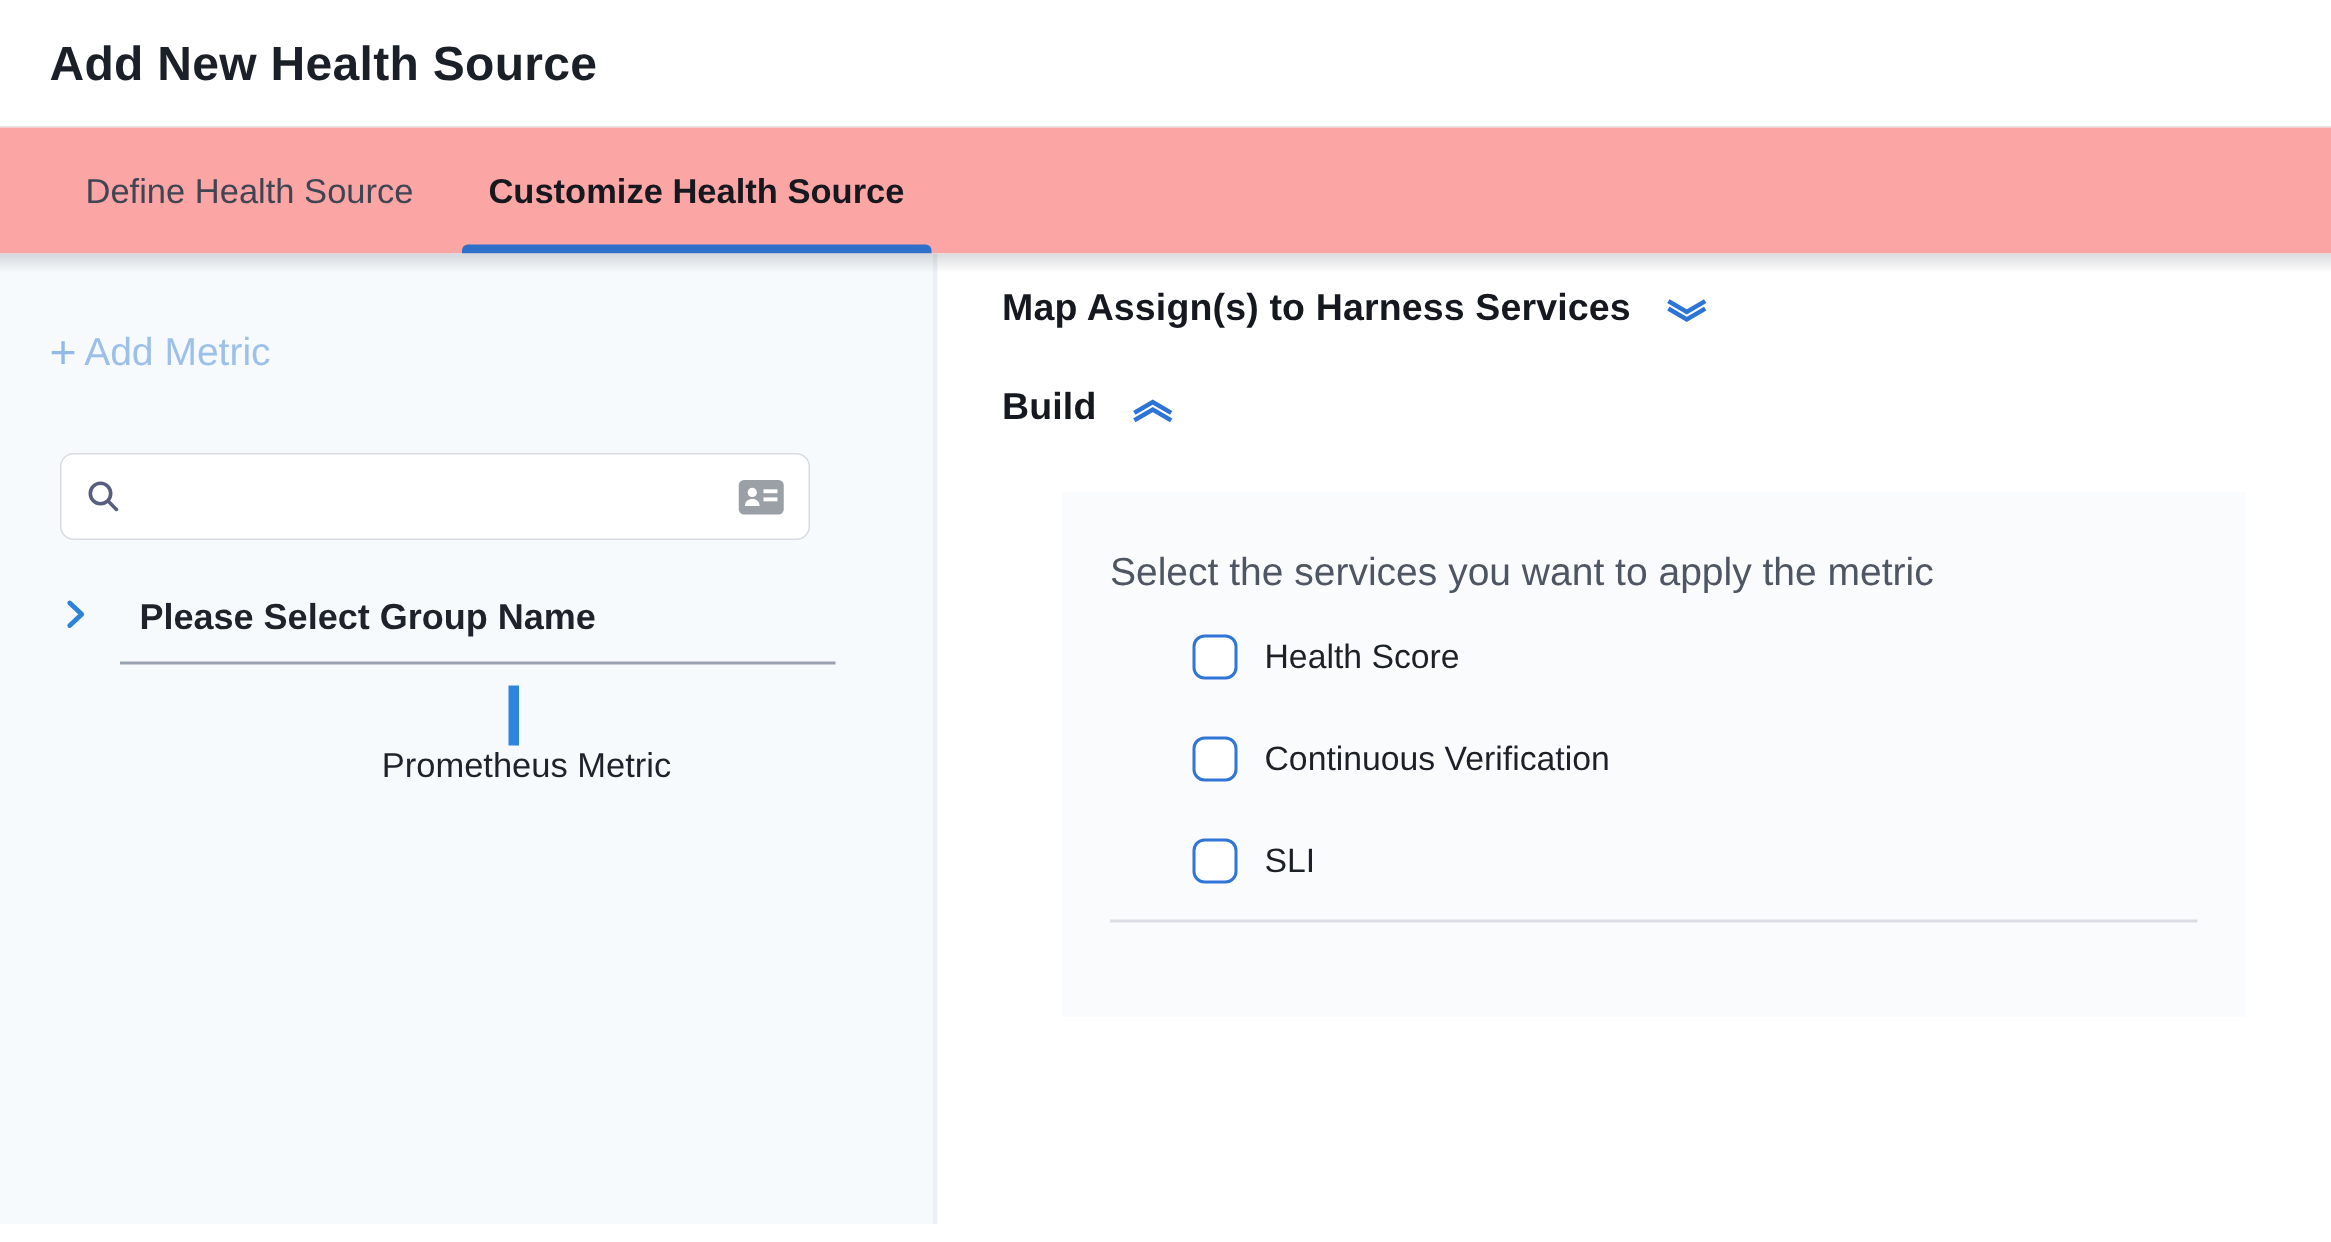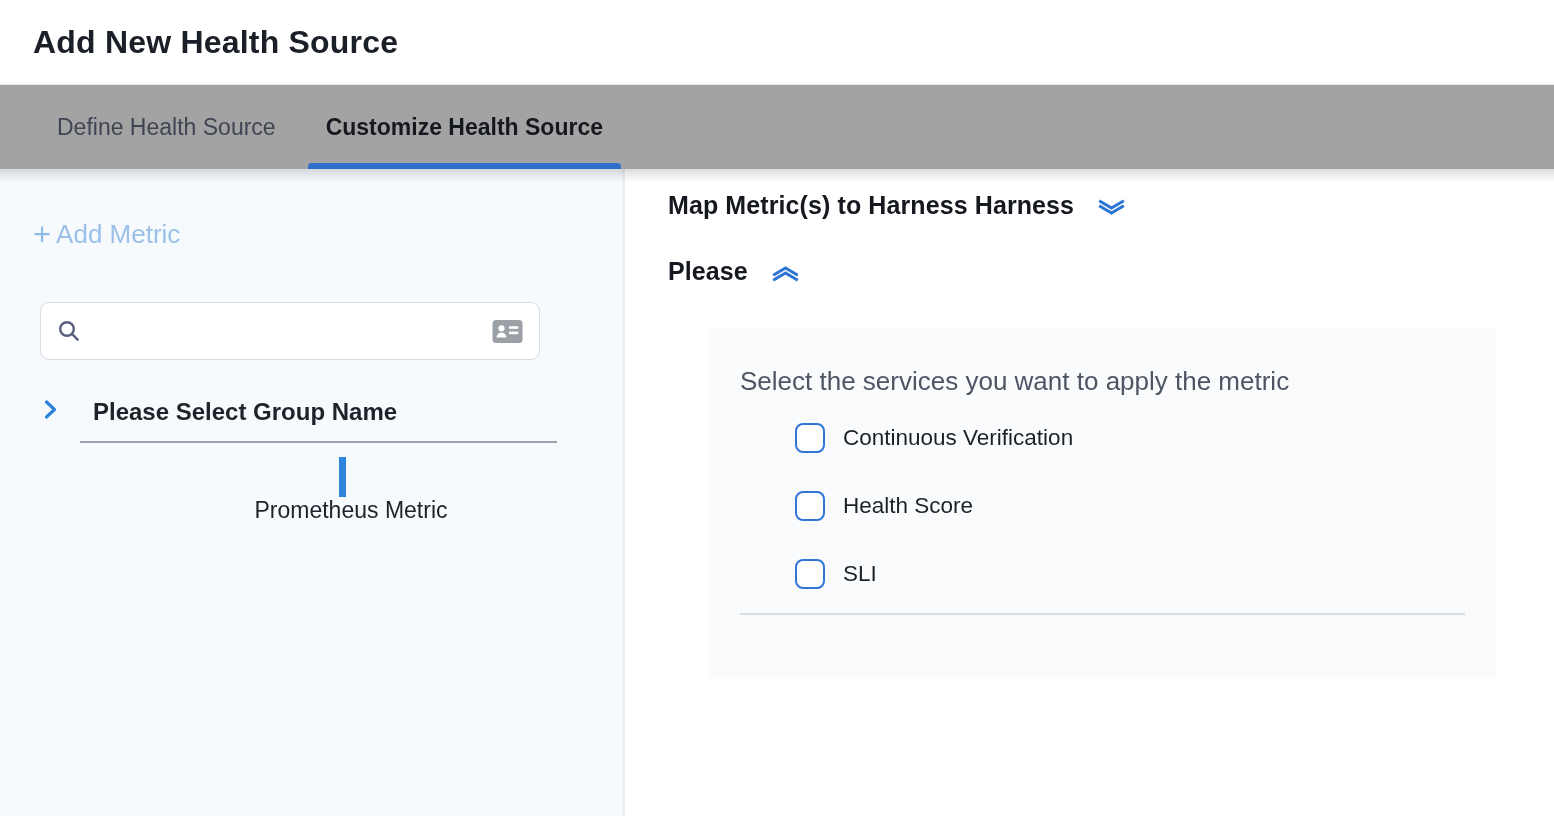--- a/index.html
+++ b/index.html
@@ -8,21 +8,21 @@
     position:relative; width:1554px; height:816px; overflow:hidden;
     background:#ffffff; font-family:"Liberation Sans","DejaVu Sans",sans-serif;
     color:#1d222b;
   }
   
   .header { height:85px; display:flex; align-items:center; padding-left:33px;
             border-bottom:1px solid #e7e8ec; background:#fff; }
   .page-title { font-size:32px; font-weight:700; color:#1b1f27; letter-spacing:.2px; }
 
   
-  .tabbar { height:84px; display:flex; align-items:stretch; padding-left:39px; background:#a3a3a3; }
+  .tabbar { height:84px; display:flex; align-items:stretch; padding-left:39px; background:#fca5a5; }
   .tab { display:flex; align-items:center; padding:0 18px; margin-right:14px;
          font-size:23px; color:#3f4553; cursor:pointer; position:relative; }
   .tab.active { font-weight:700; color:#15181e; }
   .tab.active::after { content:""; position:absolute; left:0; right:0; bottom:0;
          height:6px; background:#2e6fc9; border-radius:4px 4px 0 0; }
 
   
   .content { display:flex; height:659px; position:relative; }
   .content-shadow { position:absolute; top:0; left:0; right:0; height:13px; z-index:5;
          background:linear-gradient(to bottom, rgba(30,36,48,.16), rgba(30,36,48,0));
@@ -125,51 +125,51 @@
 
       <div class="metric-row">
         <span class="selected-bar"></span>
         <span class="metric-label">Prometheus Metric</span>
       </div>
     </div>
 
     <div class="main">
 
       <div class="section-row">
-        <span class="section-title">Map Metric(s) to Harness Harness</span>
+        <span class="section-title">Map Assign(s) to Harness Services</span>
         <span class="icon">
           <svg width="31" height="21" viewBox="0 0 31 21" fill="none" stroke="#2c74d6" stroke-width="3" stroke-linecap="square">
             <path d="M4.5 4.5 L15.5 11 L26.5 4.5"></path>
             <path d="M4.5 9.5 L15.5 16 L26.5 9.5"></path>
           </svg>
         </span>
       </div>
 
 
       <div class="section-row">
-        <span class="section-title">Please</span>
+        <span class="section-title">Build</span>
         <span class="icon">
           <svg width="31" height="21" viewBox="0 0 31 21" fill="none" stroke="#2c74d6" stroke-width="3" stroke-linecap="square">
             <path d="M4.5 16.5 L15.5 10 L26.5 16.5"></path>
             <path d="M4.5 11.5 L15.5 5 L26.5 11.5"></path>
           </svg>
         </span>
       </div>
 
       <div class="assign-panel">
         <div class="assign-prompt">Select the services you want to apply the metric</div>
 
         <div class="option-row">
           <span class="checkbox"></span>
-          <span class="option-label">Continuous Verification</span>
+          <span class="option-label">Health Score</span>
         </div>
 
         <div class="option-row">
           <span class="checkbox"></span>
-          <span class="option-label">Health Score</span>
+          <span class="option-label">Continuous Verification</span>
         </div>
 
         <div class="option-row">
           <span class="checkbox"></span>
           <span class="option-label">SLI</span>
         </div>
 
         <div class="panel-divider"></div>
       </div>
 

